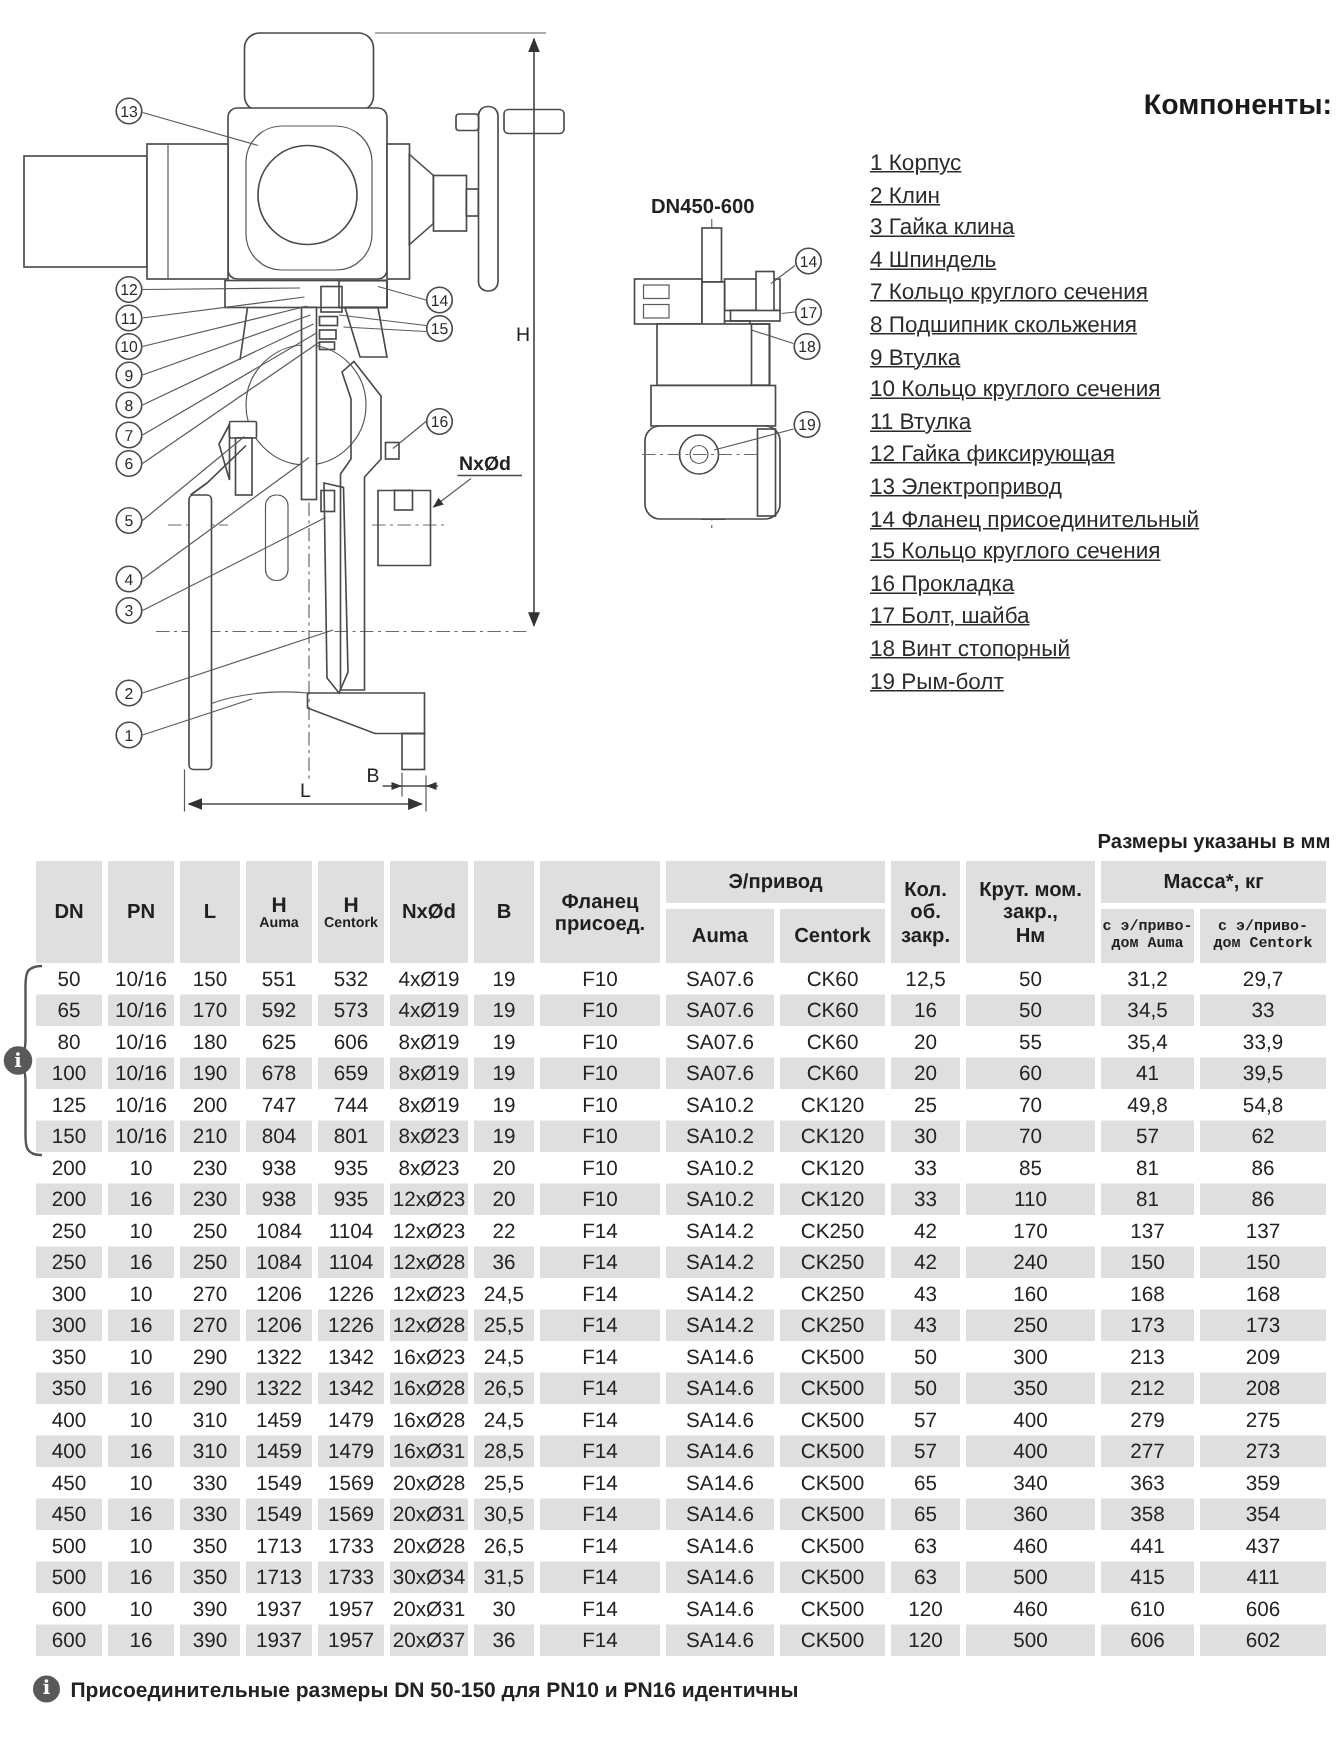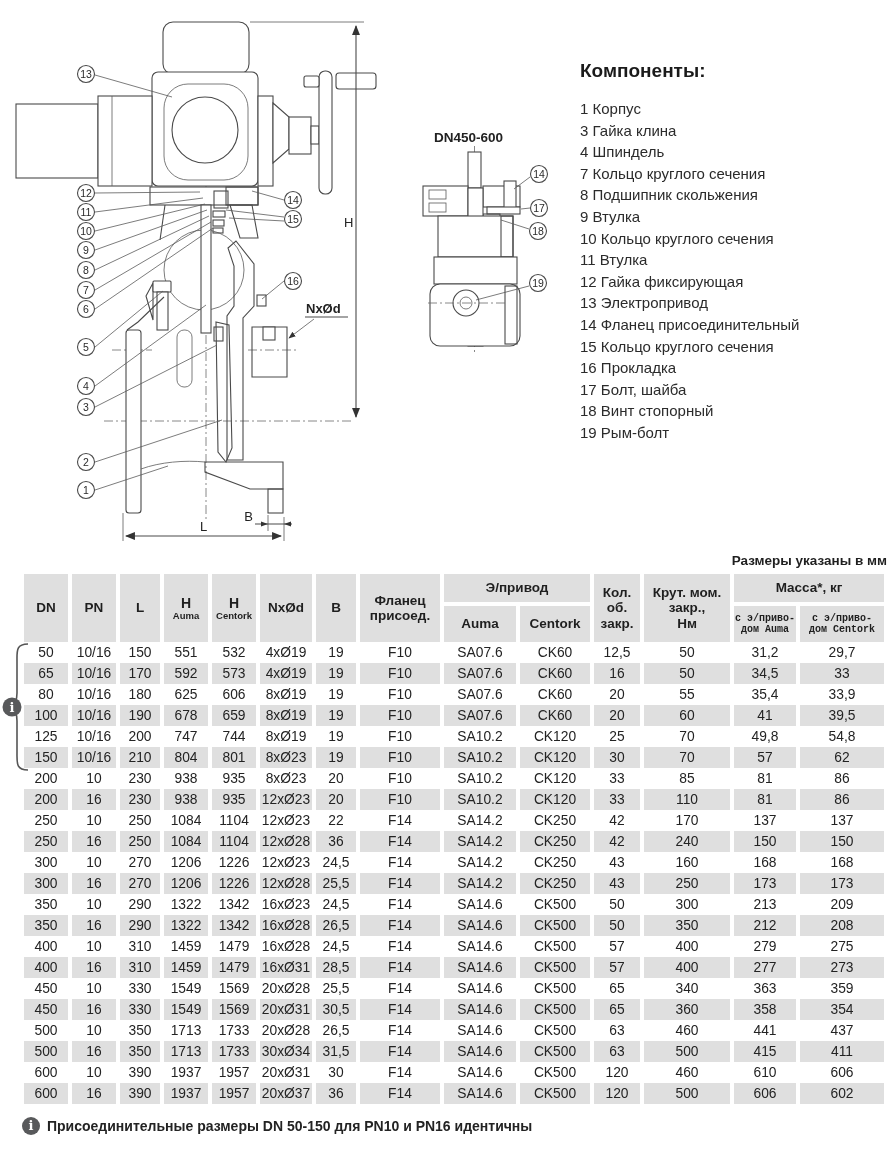--- a/index.html
+++ b/index.html
@@ -2,22 +2,22 @@
 <html><head>
 <meta charset="utf-8">
 <style>
   html,body { margin:0; padding:0; background:#fff; }
   .page {
     position:relative; width:891px; height:1175px; background:#fff;
     font-family:"Liberation Sans", sans-serif; color:#262626; overflow:hidden;
   }
   
   .components { position:absolute; left:580px; top:60px; width:308px; }
-  .components h3 { margin:0 0 16px 0; font-size:19px; font-weight:bold; color:#1a1a1a; }
-  .components ul { margin:0; padding:0; list-style:none; font-size:15px; line-height:21.6px; color:#2b2b2b; }
+  .components h3 { margin:0 0 16px 0; font-size:19px; font-weight:bold; color:#1a1a1a;text-align:right; }
+  .components ul { margin:0; padding:0; list-style:none; font-size:15px; line-height:21.6px; color:#2b2b2b;text-decoration:underline; }
   
   .units-note { position:absolute; top:553px; right:4px; font-size:13.5px; font-weight:bold; color:#1f1f1f; }
   
   table.dims {
     position:absolute; left:20px; top:574px; width:868px;
     border-collapse:separate; border-spacing:4px 0; table-layout:fixed;
   }
   table.dims th, table.dims td { text-align:center; vertical-align:middle; padding:0; }
   table.dims thead th {
     background:#dfdfdf; font-weight:bold; font-size:13.5px; line-height:1.12; color:#1f1f1f;
@@ -288,20 +288,21 @@
           <circle cx="538" cy="283" r="8.5"></circle>
           <text x="538" y="286.7">19</text>
         </g>
     </g>
   </svg>
 
   <div class="components">
     <h3>Компоненты:</h3>
     <ul>
         <li>1 Корпус</li>
+        <li>2 Клин</li>
         <li>3 Гайка клина</li>
         <li>4 Шпиндель</li>
         <li>7 Кольцо круглого сечения</li>
         <li>8 Подшипник скольжения</li>
         <li>9 Втулка</li>
         <li>10 Кольцо круглого сечения</li>
         <li>11 Втулка</li>
         <li>12 Гайка фиксирующая</li>
         <li>13 Электропривод</li>
         <li>14 Фланец присоединительный</li>

